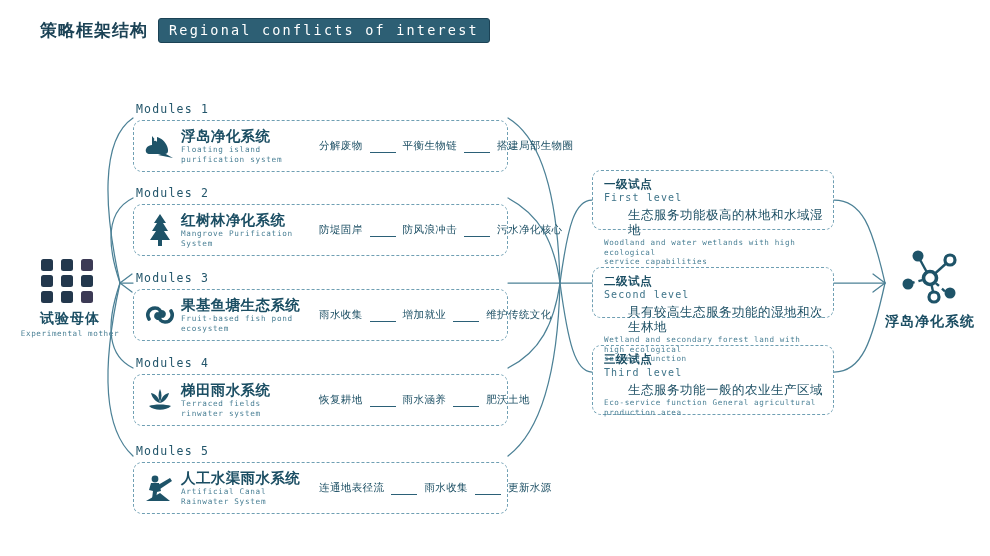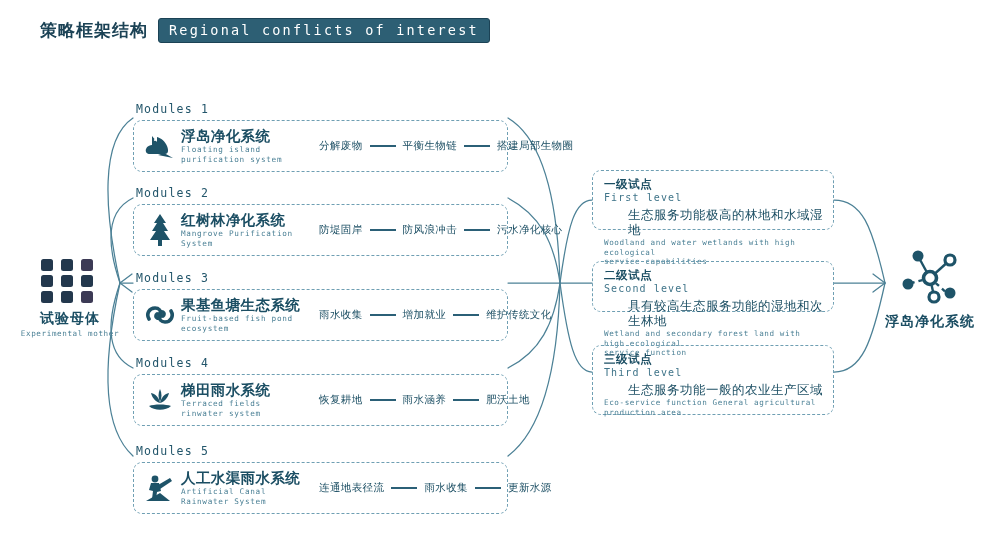--- a/index.html
+++ b/index.html
@@ -101,21 +101,21 @@
   .module-title-en {
     font-family: "DejaVu Sans Mono", "Liberation Mono", monospace;
     font-size: 7.7px;
     letter-spacing: 0.7px;
     color: #4c8196;
     line-height: 1.22;
     margin-top: 1px;
   }
   .module-chain {
     display: flex;
-    align-items: center;
+    align-items: flex-end;
     margin-left: 6px;
     white-space: nowrap;
   }
   .chain-item {
     font-size: 10.5px;
     color: #1b4e63;
     letter-spacing: 0.4px;
   }
   .chain-dash {
     display: inline-block;
@@ -402,21 +402,21 @@
 <div class="level-box" style="left:592px; top:170px; width:242px; height:60px;">
   <div class="level-cn">一级试点</div>
   <div class="level-en">First level</div>
   <div class="level-desc-cn">生态服务功能极高的林地和水域湿地</div>
   <div class="level-desc-en">
     <div>Woodland and water wetlands with high ecological</div>
     <div>service capabilities</div>
   </div>
 </div>
 
-<div class="level-box" style="left:592px; top:261px; width:242px; height:51px;">
+<div class="level-box" style="left:592px; top:267px; width:242px; height:51px;">
   <div class="level-cn">二级试点</div>
   <div class="level-en">Second level</div>
   <div class="level-desc-cn">具有较高生态服务功能的湿地和次生林地</div>
   <div class="level-desc-en">
     <div>Wetland and secondary forest land with high ecological</div>
     <div>service function</div>
   </div>
 </div>
 
 <div class="level-box" style="left:592px; top:345px; width:242px; height:70px;">

